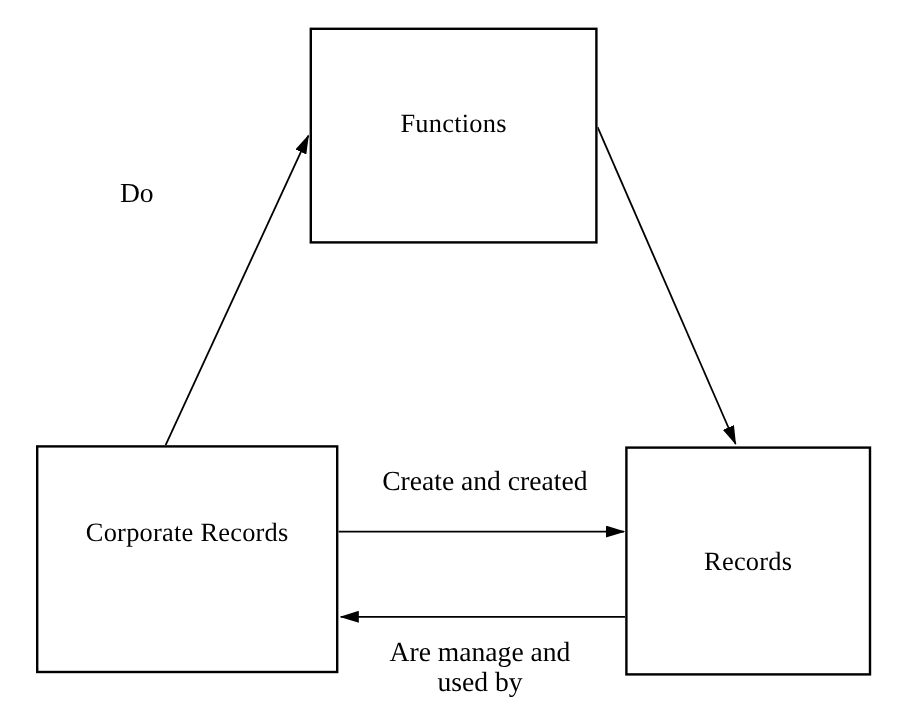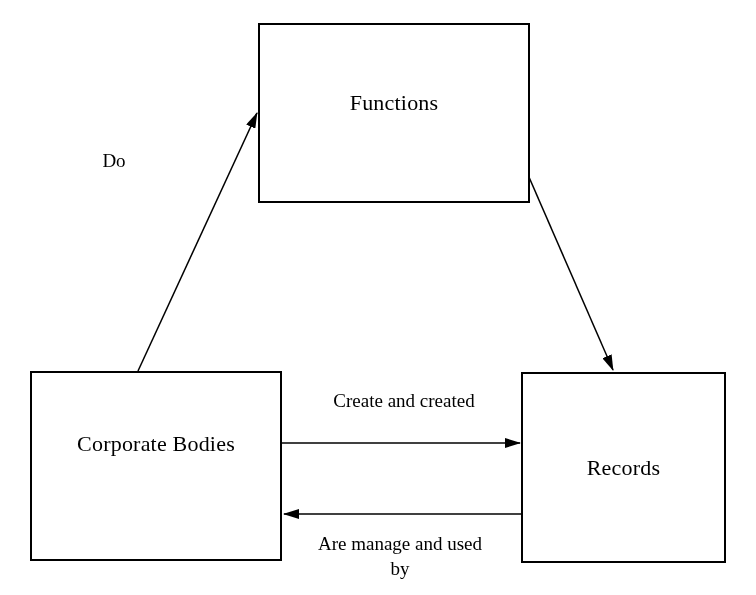--- a/index.html
+++ b/index.html
@@ -34,41 +34,41 @@
     background: #ffffff;
     display: flex;
     align-items: center;
     justify-content: center;
     font-size: 22px;
     letter-spacing: 0.2px;
   }
   #node-functions {
     left: 258px;
     top: 23px;
-    width: 272px;
+    width: 240px;
     height: 180px;
     padding-bottom: 20px;
   }
   #node-corporate-bodies {
     left: 30px;
     top: 371px;
     width: 252px;
     height: 190px;
     padding-bottom: 44px;
   }
   #node-records {
     left: 521px;
     top: 372px;
     width: 205px;
     height: 191px;
   }
   .edge-label {
     position: absolute;
     transform: translate(-50%, -50%);
-    font-size: 19px;
+    font-size: 23px;
     white-space: nowrap;
     background: transparent;
     font-family: Liberation Serif, serif;
   }
   #label-do {
     left: 114px;
     top: 161px;
   }
   #label-documented {
     left: 637px;
@@ -102,21 +102,21 @@
     <line x1="498" y1="106" x2="613" y2="370" marker-end="url(#arrowhead)"></line>
     <line x1="282" y1="443" x2="520" y2="443" marker-end="url(#arrowhead)"></line>
     <line x1="521" y1="514" x2="284" y2="514" marker-end="url(#arrowhead)"></line>
   </svg>
 
   <div class="node" id="node-functions">
     <span>Functions</span>
   </div>
 
   <div class="node" id="node-corporate-bodies">
-    <span>Corporate Bodies</span>
+    <span>Corporate Records</span>
   </div>
 
   <div class="node" id="node-records">
     <span>Records</span>
   </div>
 
   <div class="edge-label" id="label-do">Do</div>
 
 
   <div class="edge-label" id="label-create">Create and created</div>

